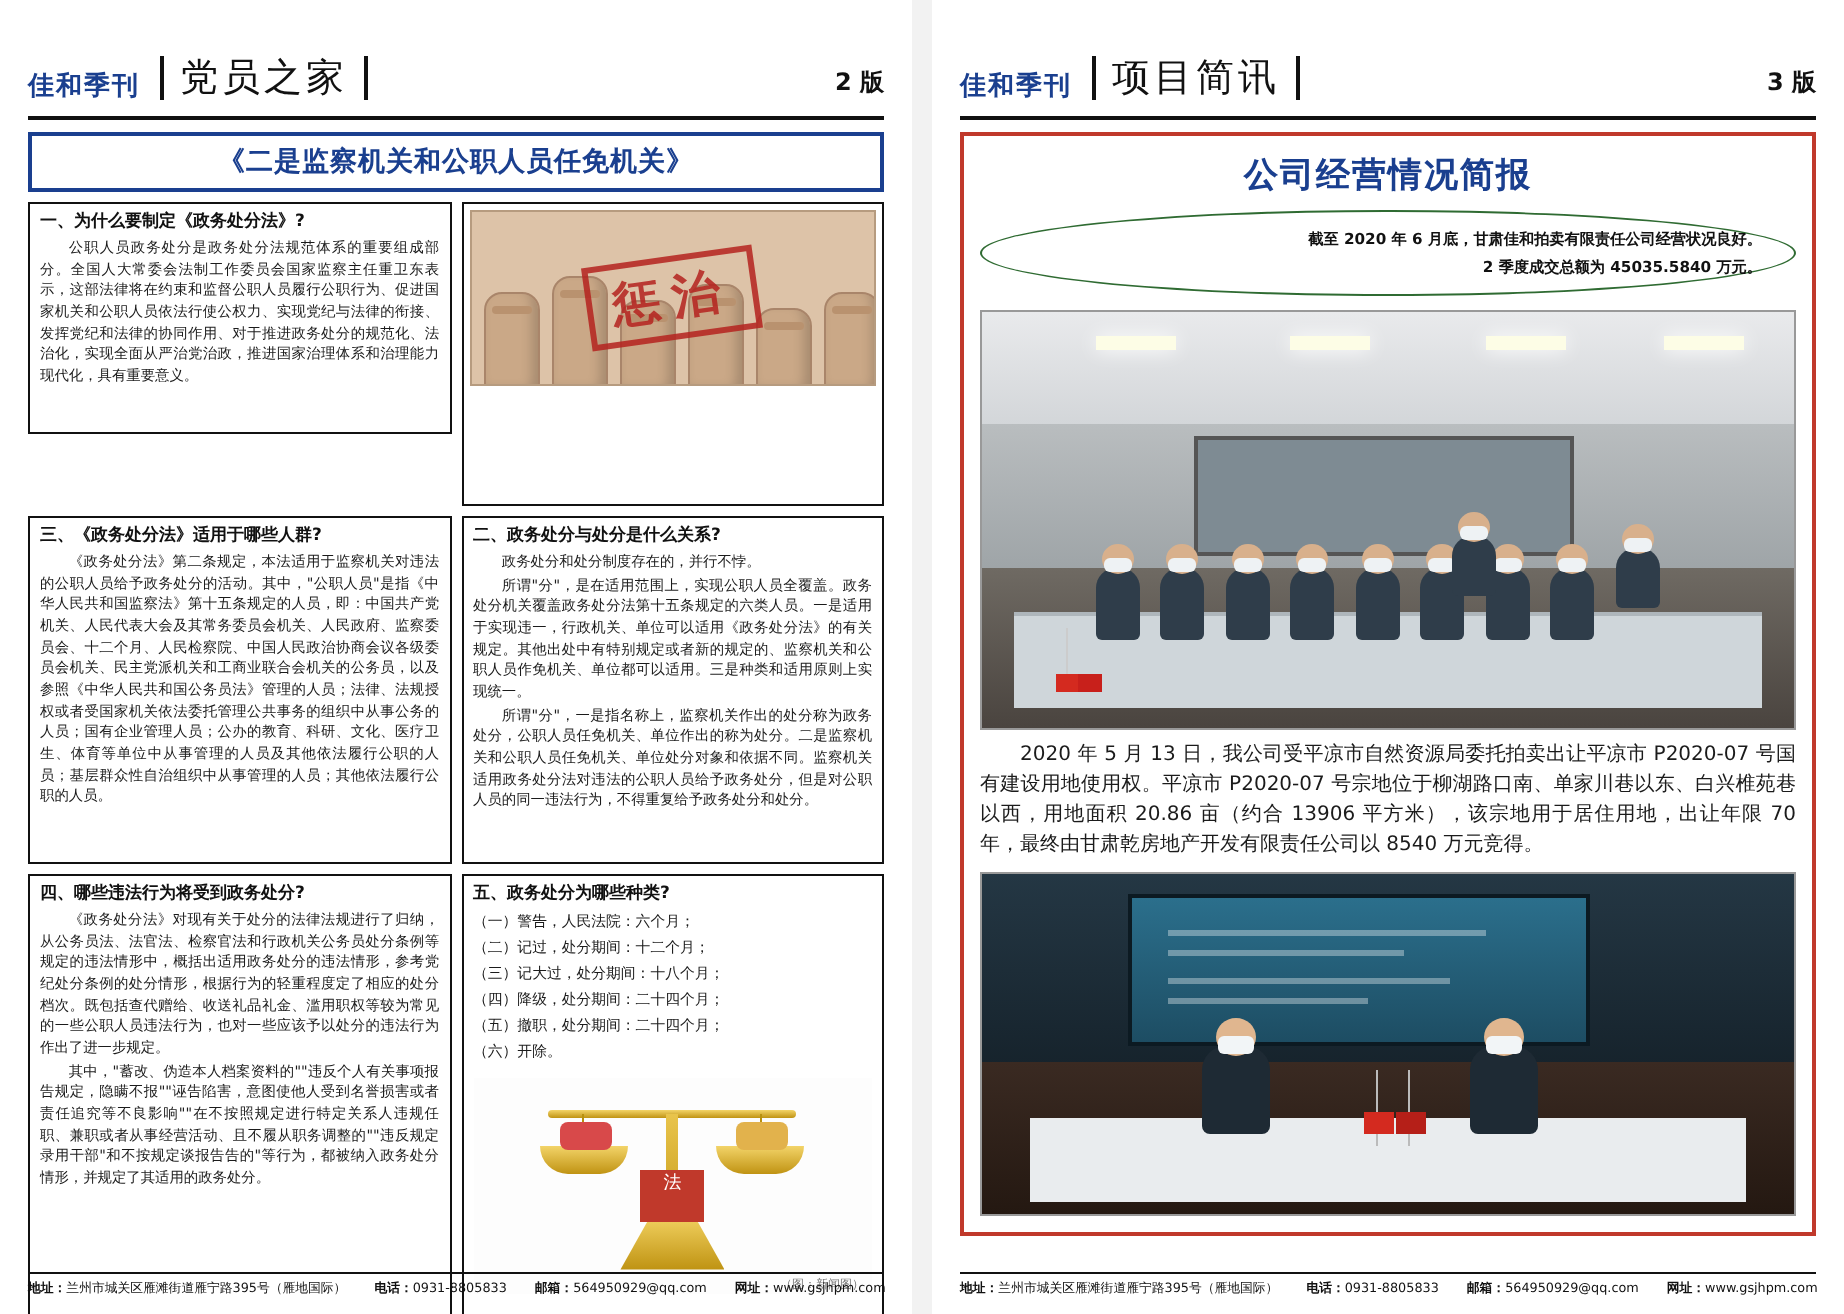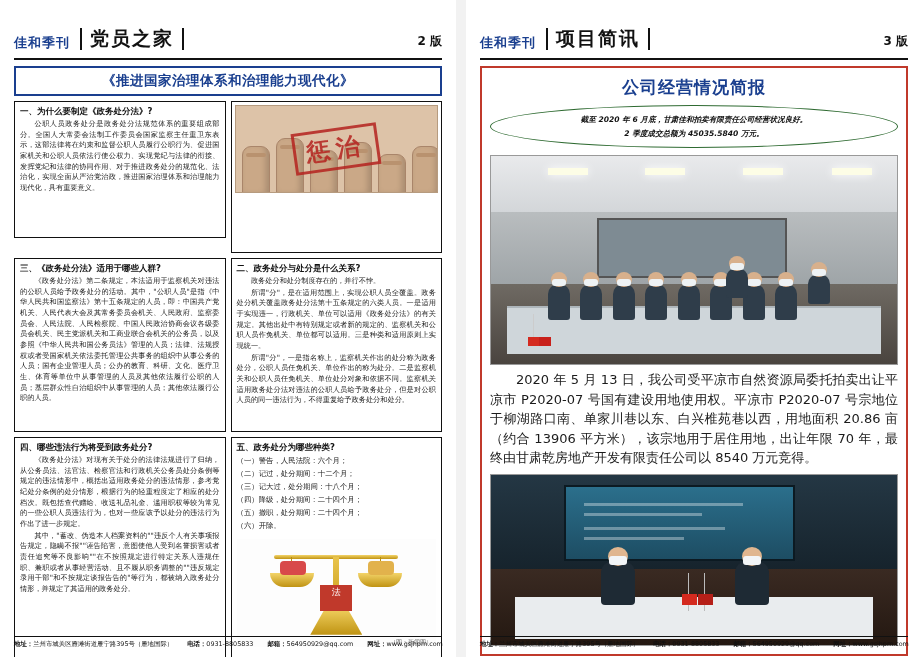--- a/index.html
+++ b/index.html
@@ -38,21 +38,21 @@
     font-size:13px;
     letter-spacing:1px;
     padding-right:10px;
     white-space:nowrap;
     font-family:Liberation Mono, monospace;
   }
   .mast-sep{
     width:2px;height:22px;background:#111;margin:0 8px 2px 0;
   }
   .mast-title{
-    font-size:19px;font-weight:bold;color:#111;letter-spacing:2px;
+    font-size:19px;font-weight:normal;color:#111;letter-spacing:2px;
     white-space:nowrap;
   }
   .mast-sep2{
     width:2px;height:22px;background:#111;margin:0 0 2px 8px;
   }
   .mast-page{
     margin-left:auto;
     font-size:12px;font-weight:bold;color:#111;
     padding-bottom:2px;
   }
@@ -163,23 +163,22 @@
     text-align:center;
     color:#1a3f8f;
     font-size:17px;font-weight:bold;letter-spacing:1px;
     font-family:"DejaVu Serif","Liberation Serif",serif;
     margin:2px 0 6px 0;
   }
   .rp-ellipse{
     border:1px solid #2f6b32;
     border-radius:50%/50%;
     padding:7px 16px;
-    text-align:center;
+    text-align:right;
     margin-bottom:7px;
-    font-style:italic;
   }
   .rp-ellipse div{font-size:7.6px;line-height:1.8;color:#111;font-weight:bold;}
 
   .photo{
     position:relative;width:100%;overflow:hidden;border:1px solid #999;box-sizing:border-box;
   }
   .photo1{height:210px;background:linear-gradient(#cfd3d6,#a8adb1);}
   .photo2{height:172px;background:linear-gradient(#1d2a33,#0d1318);}
 
   
@@ -207,21 +206,21 @@
   .p2-person{position:absolute;bottom:40px;width:34px;height:44px;border-radius:12px 12px 4px 4px;background:#1e2a34;}
   .p2-person .head{position:absolute;top:-14px;left:7px;width:20px;height:19px;border-radius:50%;background:#e0b68f;}
   .p2-person .mask{position:absolute;top:-5px;left:8px;width:18px;height:9px;border-radius:3px;background:#f2f5f7;}
   .p2-flags{position:absolute;bottom:34px;left:47%;width:34px;height:44px;}
   .p2-flags .f{position:absolute;bottom:6px;width:15px;height:11px;}
   .p2-flags .f.a{left:0;background:#d42a1f;}
   .p2-flags .f.b{left:16px;background:#b51f18;}
   .p2-flags .p{position:absolute;bottom:0;width:1px;height:38px;background:#bbb;}
 
   .cap{
-    font-size:13px;line-height:1.5;color:#1b1b1b;text-align:justify;
+    font-size:10px;line-height:1.5;color:#1b1b1b;text-align:justify;
     margin:5px 0 6px 0;text-indent:2em;
   }
 
   
   .footer{
     position:absolute;left:14px;right:14px;bottom:8px;
   }
   .footer .rule{height:1px;background:#111;margin-bottom:3px;}
   .footer .row{
     display:flex;align-items:center;gap:14px;
@@ -239,26 +238,26 @@
     <div class="masthead">
       <div class="mast-brand">佳和季刊</div>
       <div class="mast-sep"></div>
       <div class="mast-title">党员之家</div>
       <div class="mast-sep2"></div>
       <div class="mast-page">2 版</div>
     </div>
     <div class="mast-rule"></div>
 
     <div class="hl-title-box">
-      <div class="hl-title">《推进国家治理体系和治理能力现代化》</div>
+      <div class="hl-title">《二是监察机关和公职人员任免机关》</div>
     </div>
 
     <div class="grid">
 
-      <div class="cellbox" style="height:137px;">
+      <div class="cellbox" style="height:116px;">
         <div class="sec-head">一、为什么要制定《政务处分法》?</div>
         <div class="body-text">
           <p>公职人员政务处分是政务处分法规范体系的重要组成部分。全国人大常委会法制工作委员会国家监察主任重卫东表示，这部法律将在约束和监督公职人员履行公职行为、促进国家机关和公职人员依法行使公权力、实现党纪与法律的衔接、发挥党纪和法律的协同作用、对于推进政务处分的规范化、法治化，实现全面从严治党治政，推进国家治理体系和治理能力现代化，具有重要意义。</p>
         </div>
       </div>
 
       <div class="cellbox" style="height:152px;padding:3px;">
         <div class="fists">
           <div class="sky"></div>
           <div class="f f1">
@@ -279,21 +278,21 @@
           <div class="f f6">
               <div class="knuck"></div>
             </div>
           <div class="stamp">惩治</div>
         </div>
       </div>
 
       <div class="cellbox" style="height:174px;">
         <div class="sec-head">三、《政务处分法》适用于哪些人群?</div>
         <div class="body-text">
-          <p>《政务处分法》第二条规定，本法适用于监察机关对违法的公职人员给予政务处分的活动。其中，"公职人员"是指《中华人民共和国监察法》第十五条规定的人员，即：中国共产党机关、人民代表大会及其常务委员会机关、人民政府、监察委员会、人民法院、人民检察院、中国人民政治协商会议各级委员会机关、民主党派机关和工商业联合会机关的公务员，以及参照《中华人民共和国公务员法》管理的人员；法律、法规授权或者受国家机关依法委托管理公共事务的组织中从事公务的人员；国有企业管理人员；公办的教育、科研、文化、医疗卫生、体育等单位中从事管理的人员及其他依法履行公职的人员；基层群众性自治组织中从事管理的人员；其他依法履行公职的人员。</p>
+          <p>《政务处分法》第二条规定，本法适用于监察机关对违法的公职人员给予政务处分的活动。其中，"公职人员"是指《中华人民共和国监察法》第十五条规定的人员，即：中国共产党机关、人民代表大会及其常务委员会机关、人民政府、监察委员会、十二个月、人民检察院、中国人民政治协商会议各级委员会机关、民主党派机关和工商业联合会机关的公务员，以及参照《中华人民共和国公务员法》管理的人员；法律、法规授权或者受国家机关依法委托管理公共事务的组织中从事公务的人员；国有企业管理人员；公办的教育、科研、文化、医疗卫生、体育等单位中从事管理的人员及其他依法履行公职的人员；基层群众性自治组织中从事管理的人员；其他依法履行公职的人员。</p>
         </div>
       </div>
 
       <div class="cellbox" style="height:174px;">
         <div class="sec-head">二、政务处分与处分是什么关系?</div>
         <div class="body-text">
           <p>政务处分和处分制度存在的，并行不悖。</p>
           <p>所谓"分"，是在适用范围上，实现公职人员全覆盖。政务处分机关覆盖政务处分法第十五条规定的六类人员。一是适用于实现违一，行政机关、单位可以适用《政务处分法》的有关规定。其他出处中有特别规定或者新的规定的、监察机关和公职人员作免机关、单位都可以适用。三是种类和适用原则上实现统一。</p>
           <p>所谓"分"，一是指名称上，监察机关作出的处分称为政务处分，公职人员任免机关、单位作出的称为处分。二是监察机关和公职人员任免机关、单位处分对象和依据不同。监察机关适用政务处分法对违法的公职人员给予政务处分，但是对公职人员的同一违法行为，不得重复给予政务处分和处分。</p>
         </div>

